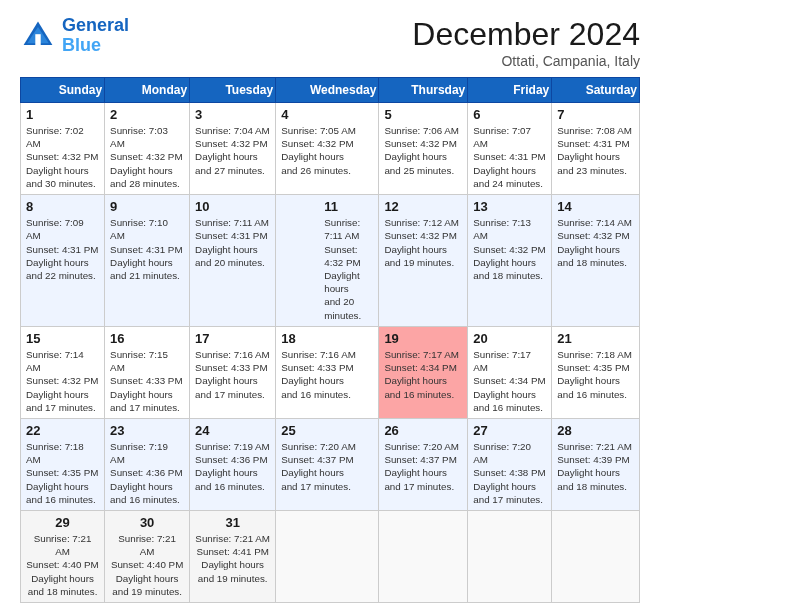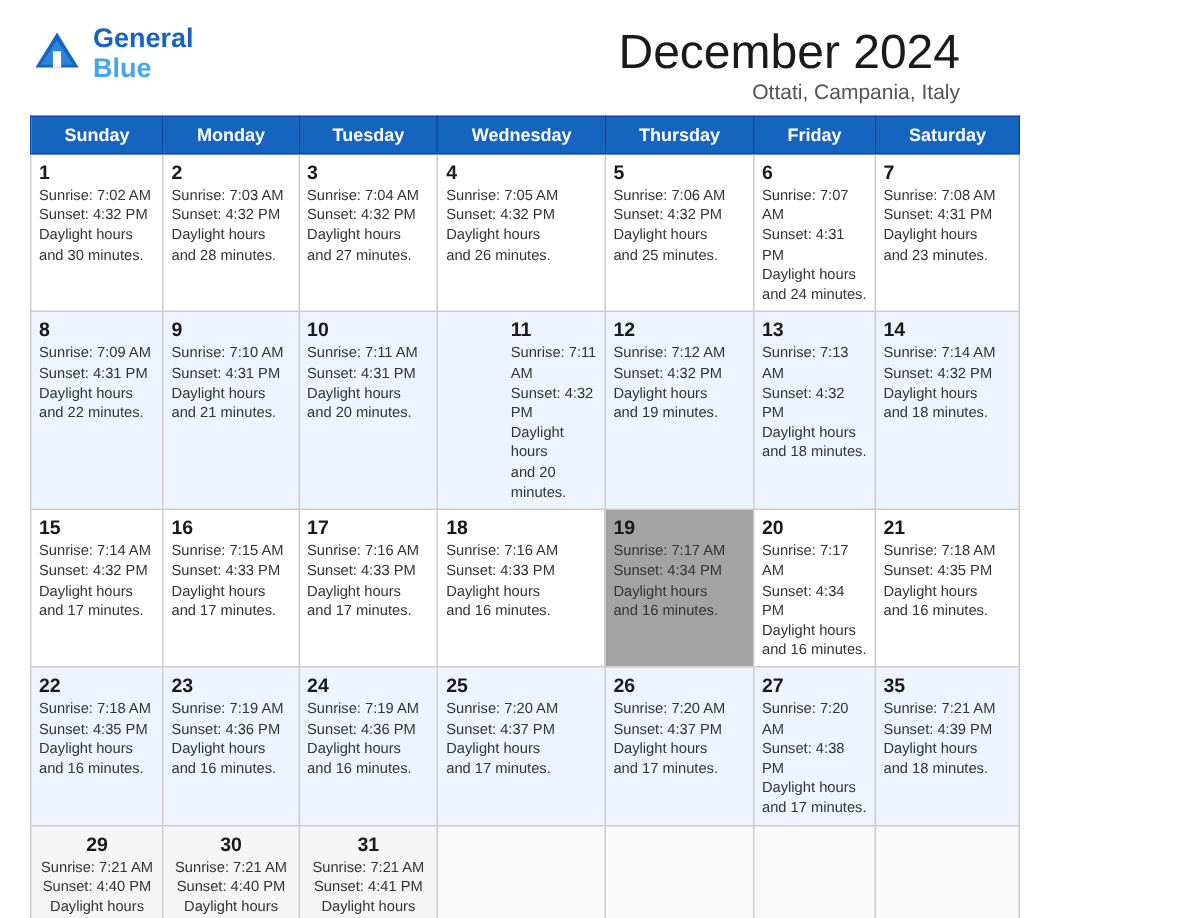--- a/index.html
+++ b/index.html
@@ -54,21 +54,21 @@
     }
     .calendar {
       width: 100%;
       border-collapse: collapse;
       font-size: 10.5px;
     }
     .calendar th {
       background: #1565c0;
       color: #fff;
       text-align: right;
-      padding: 5px 22px;
+      padding: 5px 2px;
       font-size: 12px;
       font-weight: bold;
       border: 1px solid #0d47a1;
     }
     .calendar td {
       border: 1px solid #ccc;
       vertical-align: top;
       padding: 4px 5px;
       width: 113px;
       height: 80px;
@@ -199,21 +199,21 @@
         <span class="day-info">Sunrise: 7:15 AM<br>Sunset: 4:33 PM<br>Daylight hours<br>and 17 minutes.</span>
       </td>
           <td style="background: rgb(255, 255, 255);">
         <span class="day-num">17</span>
         <span class="day-info">Sunrise: 7:16 AM<br>Sunset: 4:33 PM<br>Daylight hours<br>and 17 minutes.</span>
       </td>
           <td style="background: rgb(255, 255, 255);">
         <span class="day-num">18</span>
         <span class="day-info">Sunrise: 7:16 AM<br>Sunset: 4:33 PM<br>Daylight hours<br>and 16 minutes.</span>
       </td>
-          <td style="background: #a3a3a3; margin-left: 12px;">
+          <td style="background: #fca5a5; margin-left: 12px;">
         <span class="day-num">19</span>
         <span class="day-info">Sunrise: 7:17 AM<br>Sunset: 4:34 PM<br>Daylight hours<br>and 16 minutes.</span>
       </td>
           <td style="background: rgb(255, 255, 255);">
         <span class="day-num">20</span>
         <span class="day-info">Sunrise: 7:17 AM<br>Sunset: 4:34 PM<br>Daylight hours<br>and 16 minutes.</span>
       </td>
           <td style="background: rgb(255, 255, 255);">
         <span class="day-num">21</span>
         <span class="day-info">Sunrise: 7:18 AM<br>Sunset: 4:35 PM<br>Daylight hours<br>and 16 minutes.</span>
@@ -238,21 +238,21 @@
       </td>
           <td style="background: rgb(238, 244, 255);">
         <span class="day-num">26</span>
         <span class="day-info">Sunrise: 7:20 AM<br>Sunset: 4:37 PM<br>Daylight hours<br>and 17 minutes.</span>
       </td>
           <td style="background: rgb(238, 244, 255);">
         <span class="day-num">27</span>
         <span class="day-info">Sunrise: 7:20 AM<br>Sunset: 4:38 PM<br>Daylight hours<br>and 17 minutes.</span>
       </td>
           <td style="background: rgb(238, 244, 255);">
-        <span class="day-num">35</span>
+        <span class="day-num">28</span>
         <span class="day-info">Sunrise: 7:21 AM<br>Sunset: 4:39 PM<br>Daylight hours<br>and 18 minutes.</span>
       </td>
         </tr>
         <tr>
           <td style="background: rgb(245, 245, 245);">
         <span class="day-num">29</span>
         <span class="day-info">Sunrise: 7:21 AM<br>Sunset: 4:40 PM<br>Daylight hours<br>and 18 minutes.</span>
       </td>
           <td style="background: rgb(245, 245, 245);">
         <span class="day-num">30</span>

